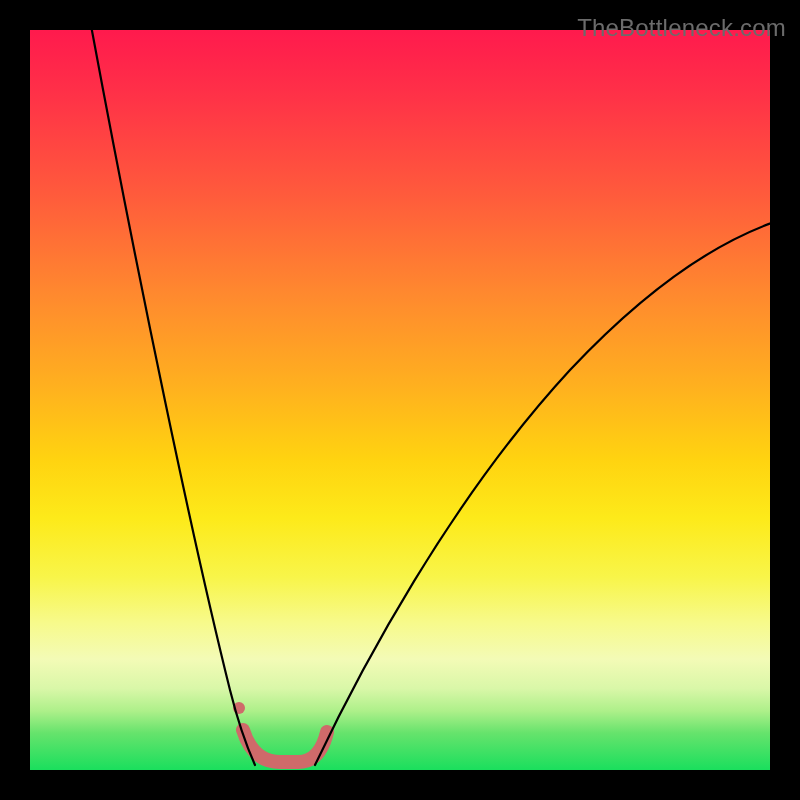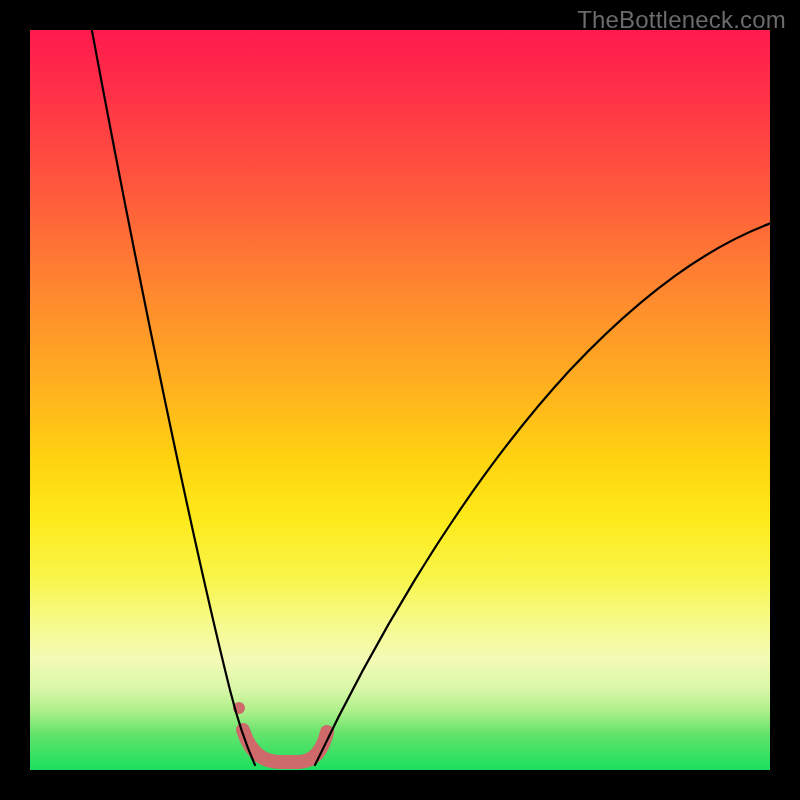--- a/index.html
+++ b/index.html
@@ -12,21 +12,21 @@
     font-family: Arial, Helvetica, sans-serif;
   }
   .frame {
     position: relative;
     width: 800px;
     height: 800px;
     background: #000;
   }
   .watermark {
     position: absolute;
-    top: 6px;
+    top: 14px;
     right: 14px;
     color: #6b6b6b;
     font-size: 24px;
     font-weight: 500;
     letter-spacing: 0.2px;
     z-index: 20;
   }
   .plot-area {
     position: absolute;
     left: 30px;

